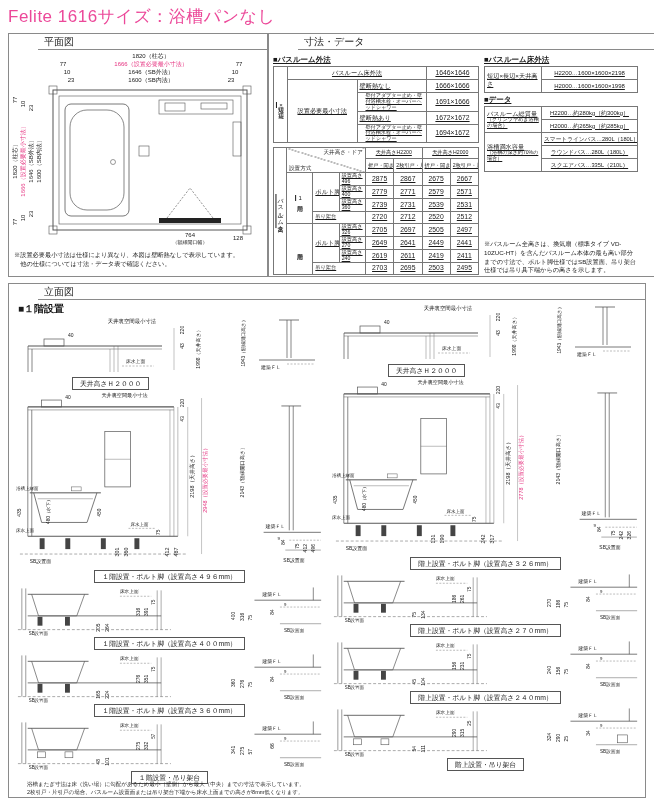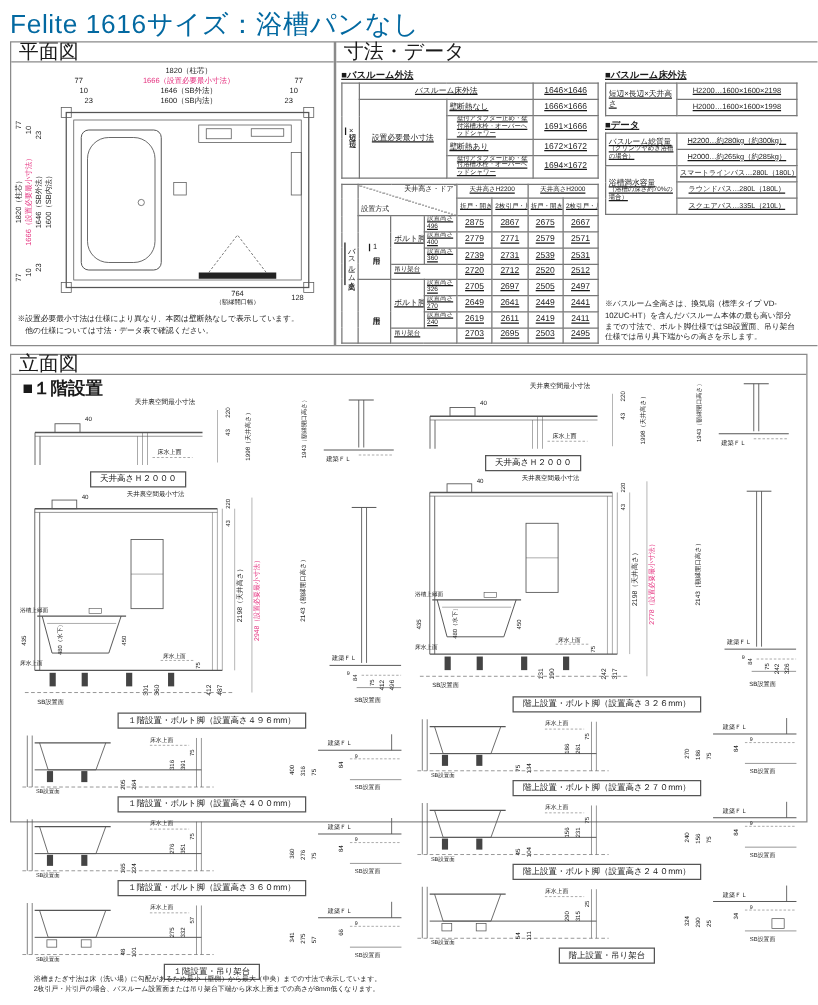--- a/index.html
+++ b/index.html
@@ -1,23 +1,23 @@
 <!DOCTYPE html>
 <html><head>
 <meta charset="utf-8">
 <style>
   html,body{margin:0;padding:0;}
   body{width:654px;height:804px;position:relative;background:#fff;color:#1a1a1a;
        font-family:"Liberation Sans",sans-serif;overflow:hidden;}
-  .title{position:absolute;left:8px;top:5px;font-size:21px;letter-spacing:.5px;color:#0369a1;}
+  .title{position:absolute;left:8px;top:5px;font-size:17px;letter-spacing:.5px;color:#ec4899;}
   .panel{position:absolute;border:1px solid #8a8a8a;background:#fff;box-sizing:border-box;}
-  .panel-h{font-size:16px;height:15px;line-height:15px;padding:0 6px;border-bottom:1px solid #8a8a8a;}
+  .panel-h{font-size:10px;height:15px;line-height:15px;padding:0 6px;border-bottom:1px solid #8a8a8a;margin-left:29px;}
   #plan-panel{left:8px;top:33px;width:260px;height:244px;}
   #spec-panel{left:268px;top:33px;width:414px;height:244px;}
-  #elev-panel{left:8px;top:283px;width:638px;height:375px;}
+  #elev-panel{left:8px;top:283px;width:638px;height:515px;}
   .note{font-size:6.2px;line-height:1.4;color:#222;}
   .sec-title{font-size:7.5px;font-weight:bold;margin:2px 0 1px 0;}
   table{border-collapse:collapse;table-layout:fixed;}
   td{border:1px solid #777;padding:0 2px;font-size:6.2px;line-height:1.15;vertical-align:middle;
      overflow:hidden;}
   td.c{text-align:center;white-space:nowrap;}
   td.v{text-align:center;white-space:nowrap;font-size:6.8px;}
   .rot{writing-mode:vertical-rl;text-orientation:upright;text-align:center;padding:1px 0;
        font-size:6px;letter-spacing:0;}
   .sm{font-size:5.2px;}
@@ -25,21 +25,21 @@
   .diag{position:relative;padding:0;height:24px;
         background:linear-gradient(to top right,transparent 49.4%,#777 49.4%,#777 50.6%,transparent 50.6%);}
   .diag span{position:absolute;font-size:5.6px;white-space:nowrap;}
   .diag .tr{top:1px;right:2px;}
   .diag .bl{bottom:1px;left:2px;}
   .spec-body{display:flex;gap:5px;padding:3px 4px;text-decoration:underline;}
   .spec-left{width:206px;}
   .spec-right{width:154px;position:relative;height:222px;}
   .elev-body{position:relative;display:flex;height:498px;}
   .elev-col{width:316px;padding:1px 0 0 5px;box-sizing:border-box;}
-  .elev-sub{font-size:14px;font-weight:bold;margin:1px 0 0 4px;height:12px;}
+  .elev-sub{font-size:10px;font-weight:bold;margin:1px 0 0 4px;height:12px;}
   .drow{display:flex;gap:5px;align-items:flex-start;}
   .cap{border:1px solid #555;width:max-content;padding:0 7px;font-size:6.8px;line-height:11px;
        margin:1px auto 1px auto;background:#fff;white-space:nowrap;}
   .cap.h2k{margin:1px 0 1px 58px;}
   .foot{position:absolute;left:18px;bottom:2px;width:450px;font-size:5.5px;line-height:1.5;color:#222;}
   svg text{font-family:"Liberation Sans",sans-serif;fill:#1a1a1a;}
   .pink{fill:#e5317f;}
 </style>
 </head>
 <body>

